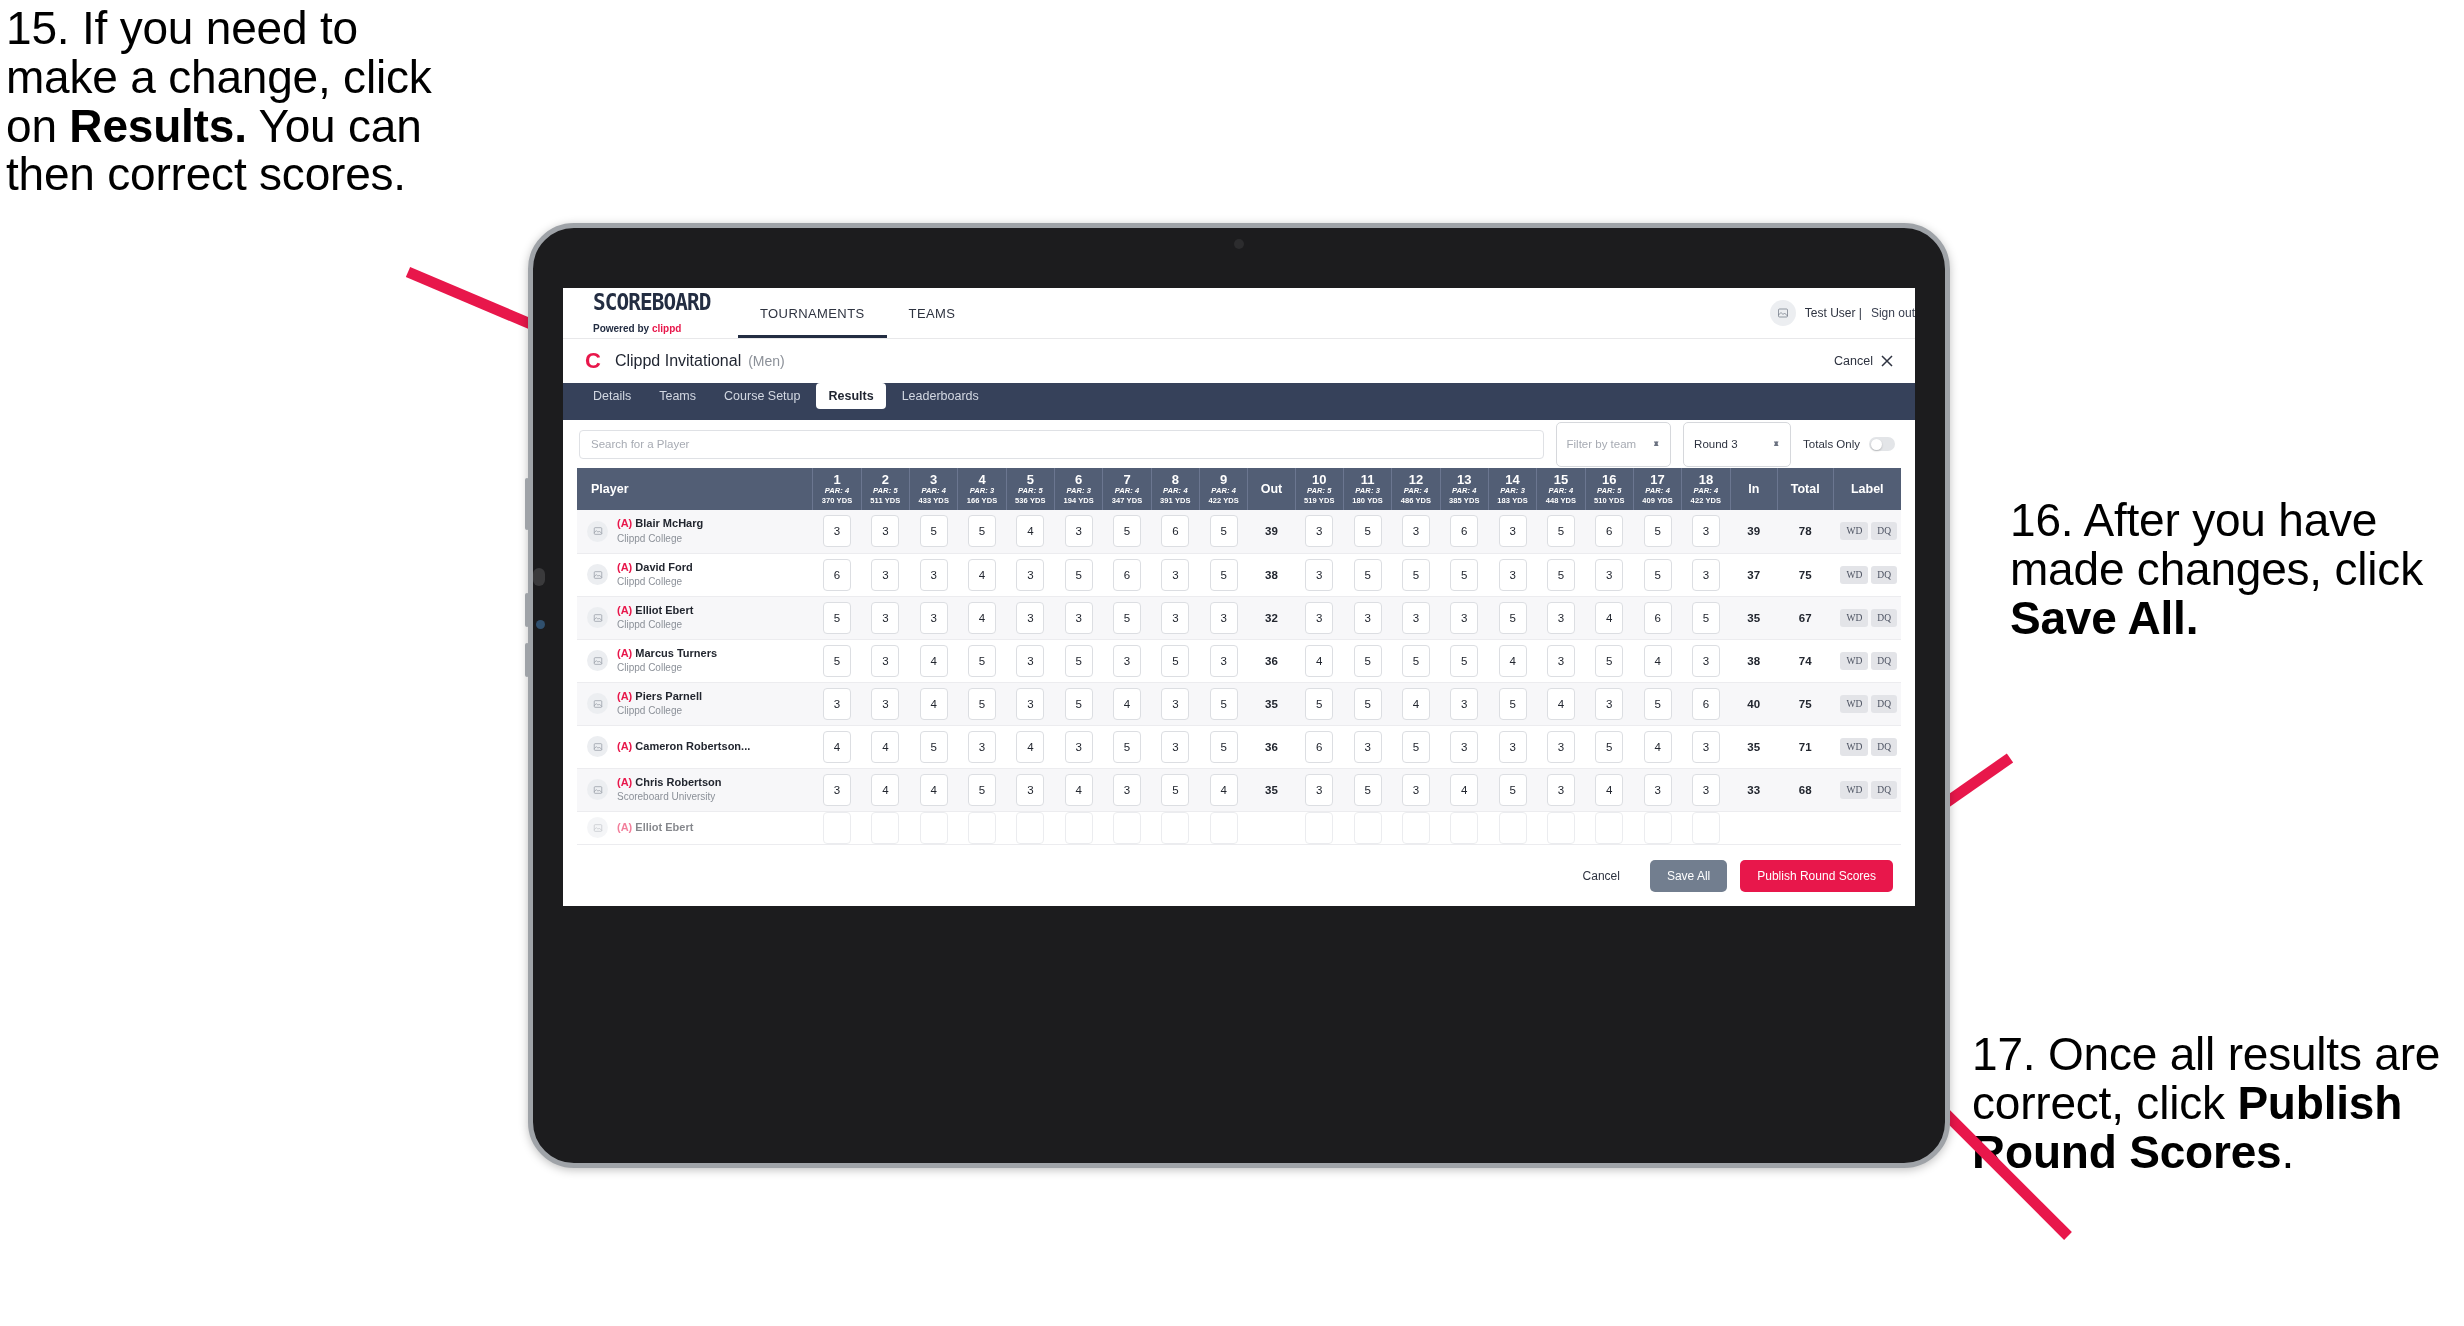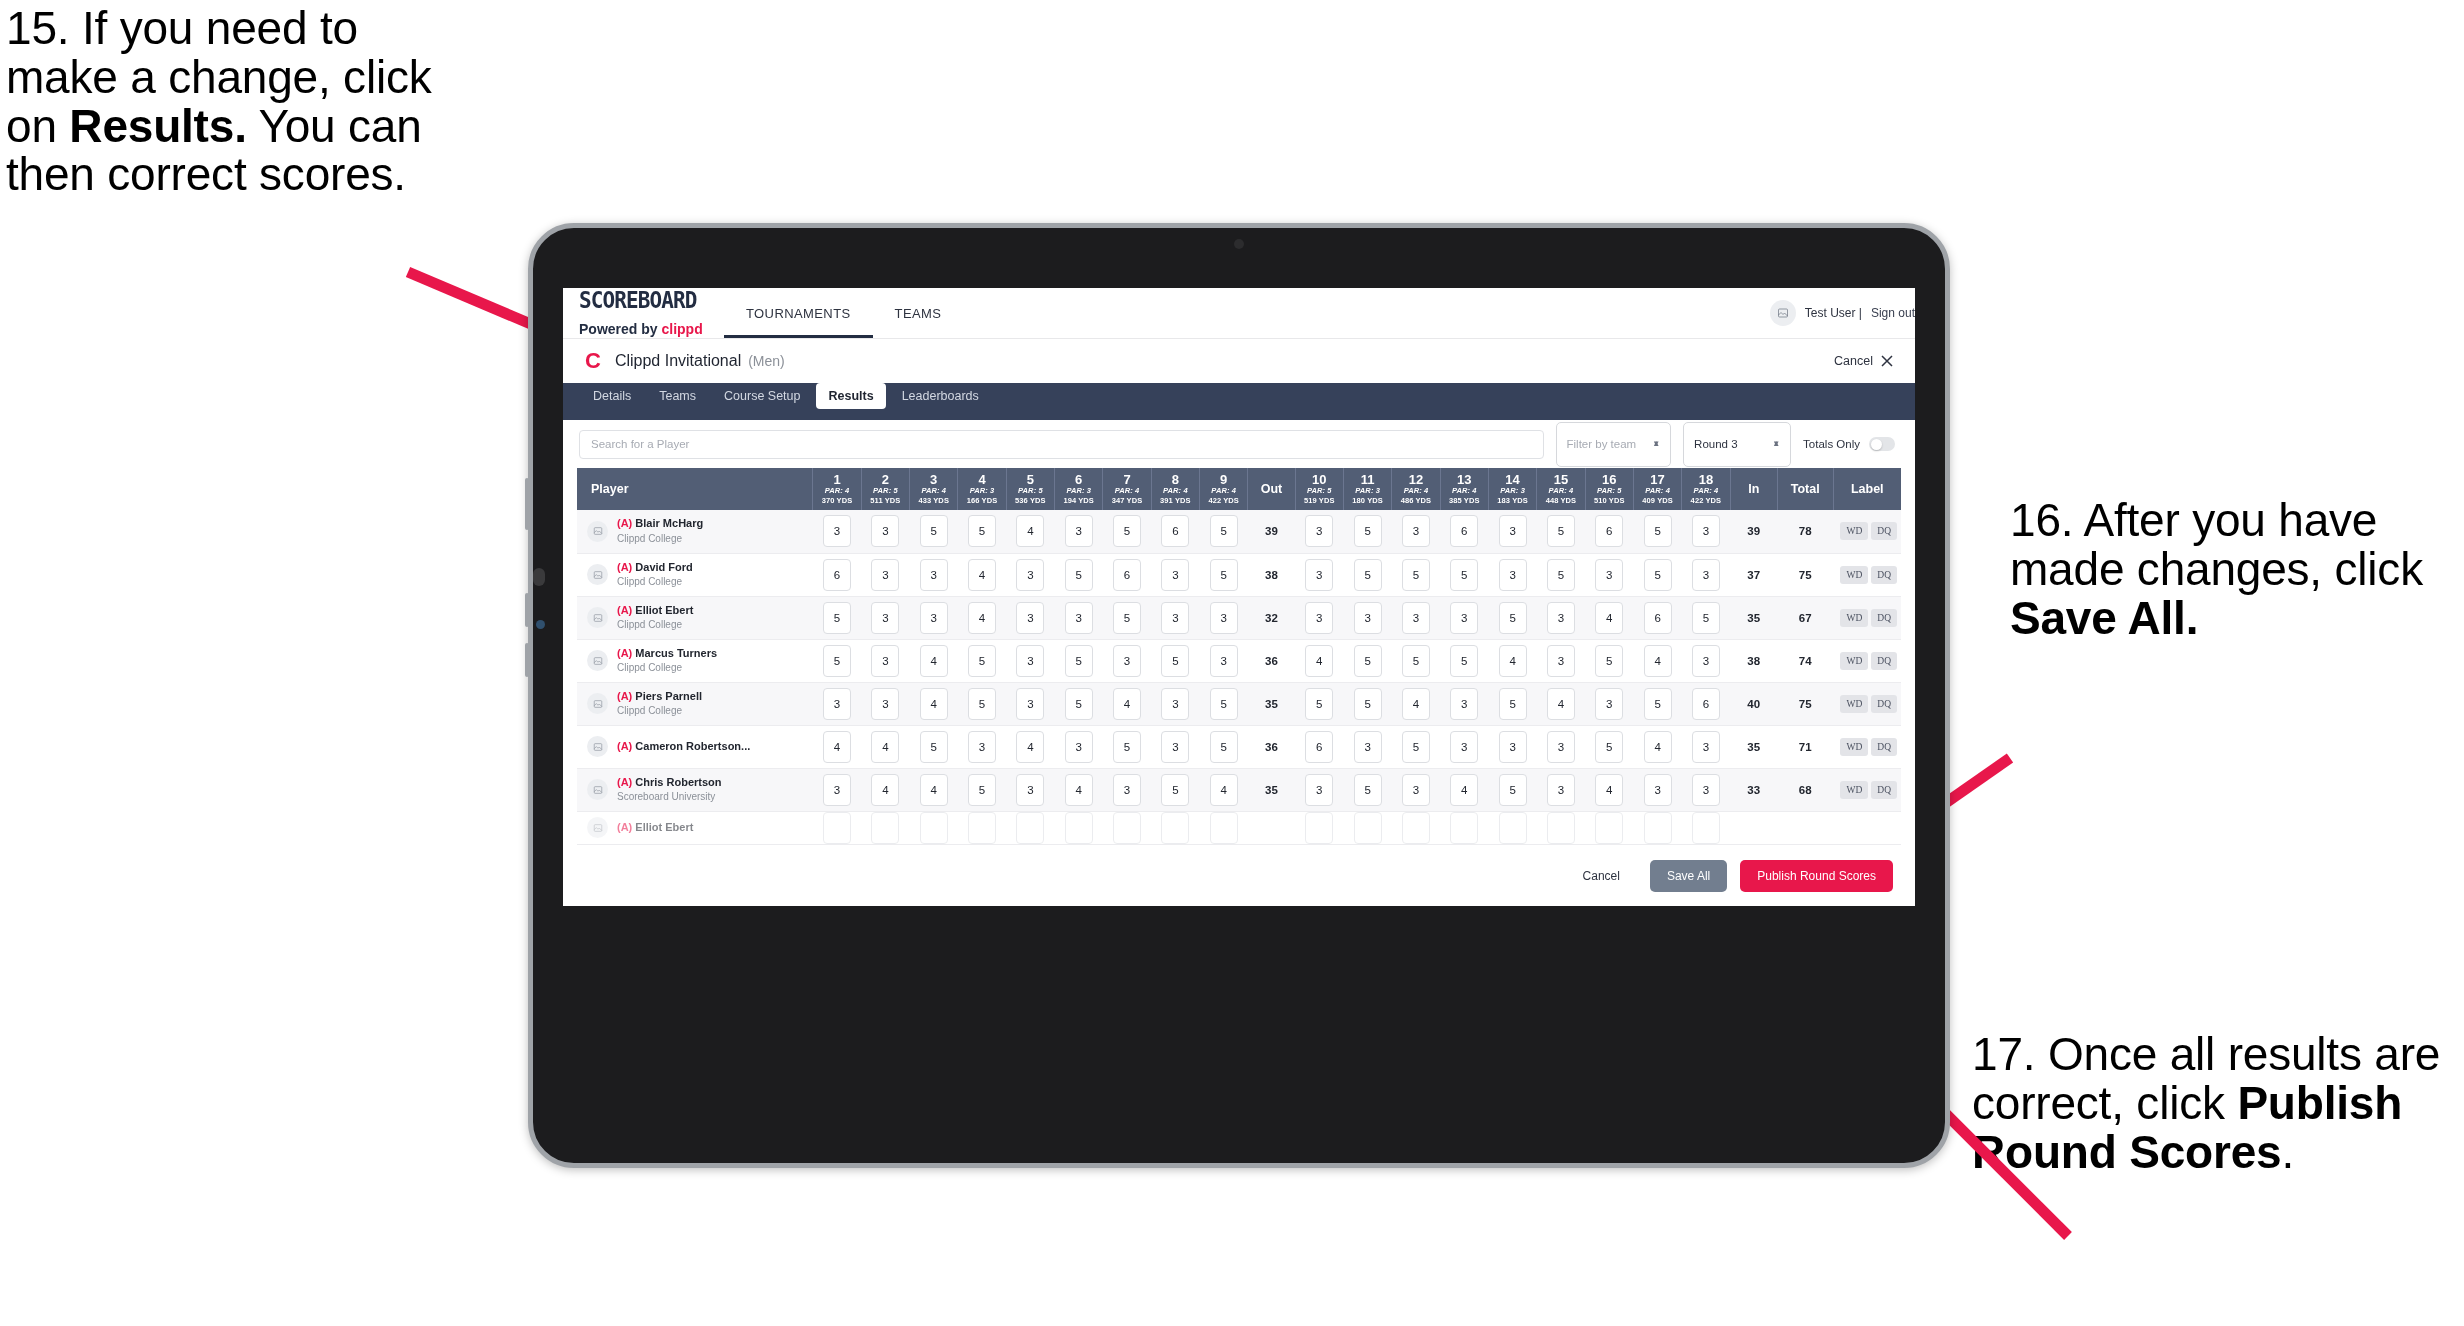--- a/index.html
+++ b/index.html
@@ -37,24 +37,24 @@
 
   
   #screen{
     position:absolute;left:30px;top:60px;width:1352px;height:618px;
     background:#fff;overflow:hidden;
   }
 
   
   #topnav{height:50px;background:#fff;display:flex;align-items:stretch;
           border-bottom:1px solid #e8e8ea;position:relative;}
-  #brand{width:145px;padding-left:16px;display:flex;flex-direction:column;justify-content:center;}
+  #brand{width:145px;padding-left:30px;display:flex;flex-direction:column;justify-content:center;}
   #brand-title{font-family:"DejaVu Sans Mono", monospace;font-weight:700;font-size:21px;letter-spacing:-0.9px;
                color:#232d42;line-height:1;transform:scaleY(1.12);transform-origin:left center;}
-  #brand-sub{font-size:14px;color:#232d42;margin-top:10px;font-weight:600;}
+  #brand-sub{font-size:10px;color:#232d42;margin-top:10px;font-weight:600;}
   #brand-sub i{font-style:normal;color:#e8174b;font-weight:700;}
   .topnav-item{display:flex;align-items:center;padding:0 22px;font-size:13px;color:#2e3340;
                letter-spacing:.4px;position:relative;}
   .topnav-item.active::after{content:"";position:absolute;left:0;right:0;bottom:0;height:3px;background:#232d42;}
   #usercluster{margin-left:auto;display:flex;align-items:center;gap:9px;font-size:12px;color:#2e3340;}
   .avatar{width:26px;height:26px;border-radius:50%;background:#eceef1;display:flex;align-items:center;justify-content:center;}
   .avatar svg{width:12px;height:12px;stroke:#6b7280;fill:none;stroke-width:1.4;}
   #signout{color:#3a4050;}
 
   

